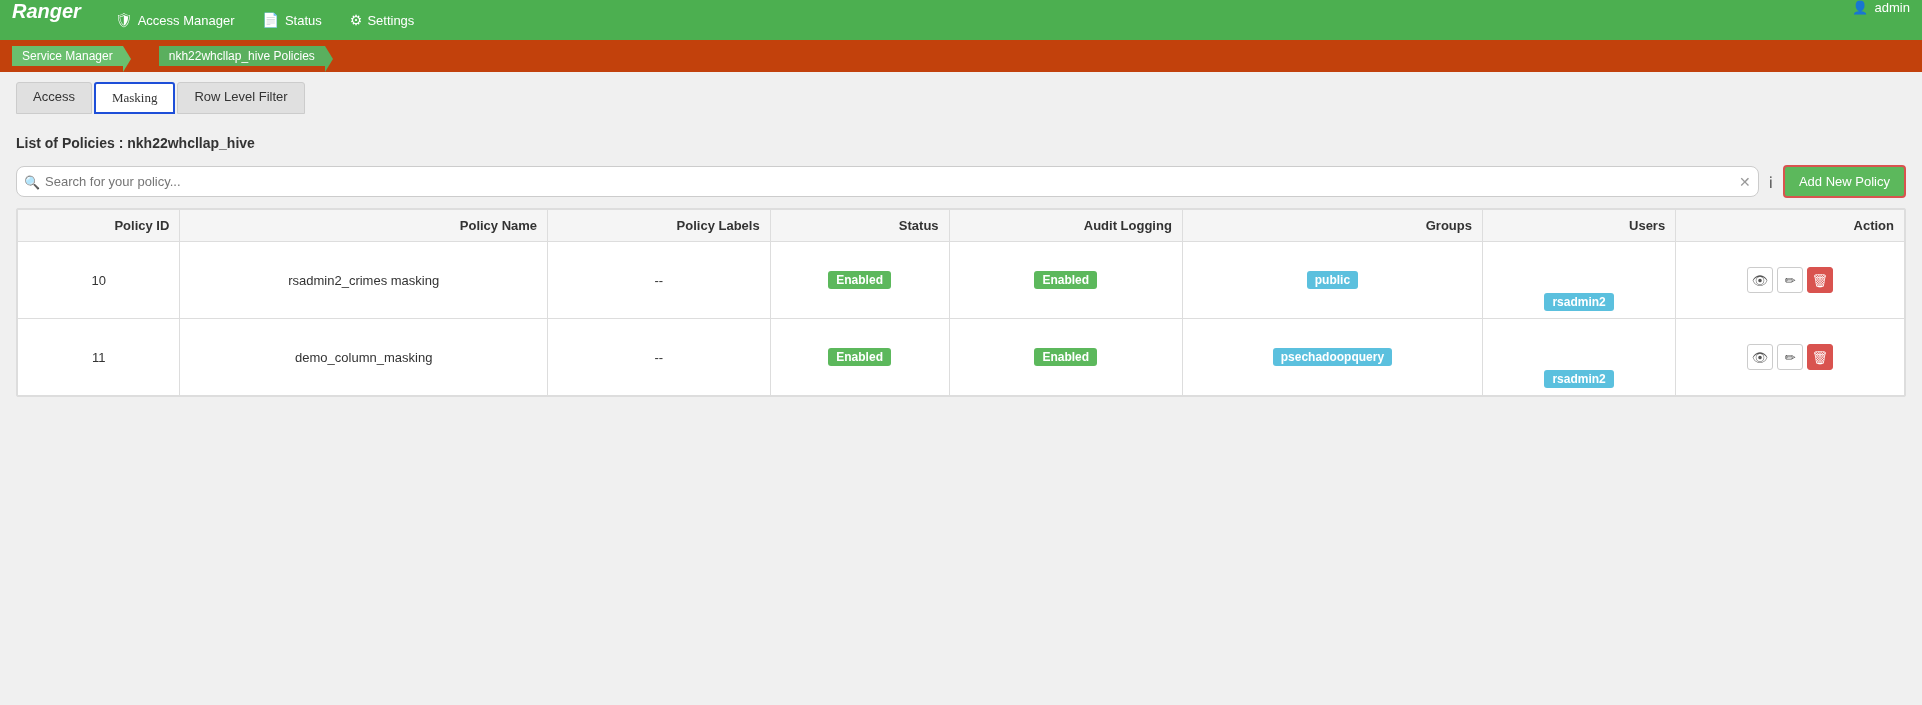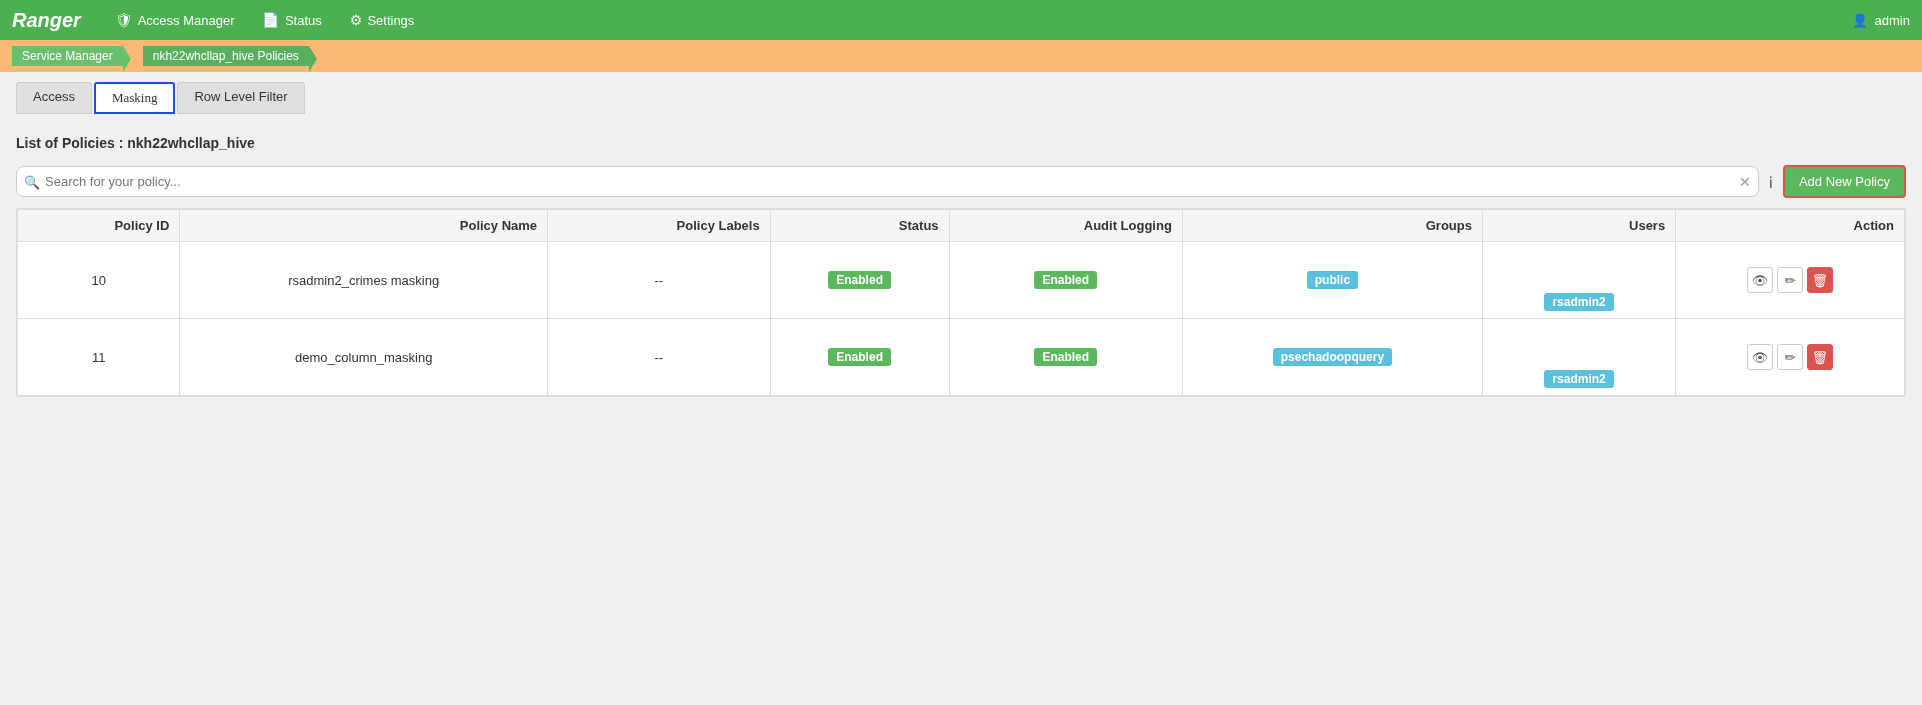--- a/index.html
+++ b/index.html
@@ -2,22 +2,22 @@
 <html><head>
   <meta charset="utf-8">
   <style>
     * { box-sizing: border-box; margin: 0; padding: 0; }
     body { font-family: Arial, sans-serif; font-size: 13px; background: #f0f0f0; }
 
     
     .navbar {
       background: #4caf50;
       display: flex;
-      align-items: center;
-      padding: 8px 12px;
+      align-items: flex-start;
+      padding: 0 12px;
       height: 40px;
       color: white;
     }
     .navbar-brand {
       font-size: 20px;
       font-weight: bold;
       color: white;
       margin-right: 20px;
       font-style: italic;
     }
@@ -36,25 +36,25 @@
       margin-left: auto;
       display: flex;
       align-items: center;
       gap: 6px;
       color: white;
       font-size: 13px;
     }
 
     
     .breadcrumb-bar {
-      background: #fdba74;
+      background: #c2410c;
       padding: 6px 12px;
       display: flex;
       align-items: center;
-      gap: 0;
+      gap: 16px;
     }
     .breadcrumb-item {
       background: #6abf6e;
       color: white;
       padding: 3px 10px 3px 10px;
       font-size: 12px;
       cursor: pointer;
       position: relative;
       display: flex;
       align-items: center;

